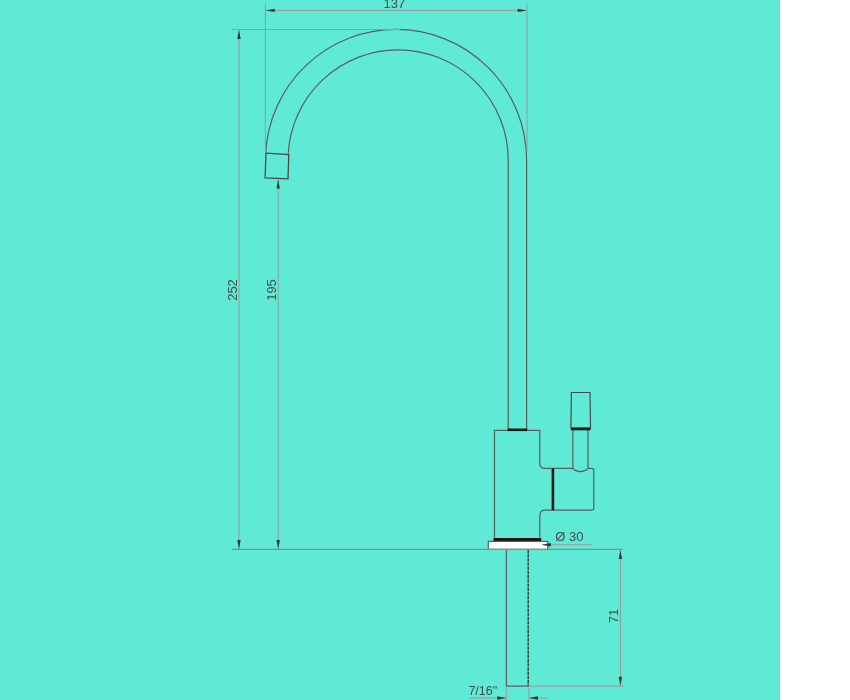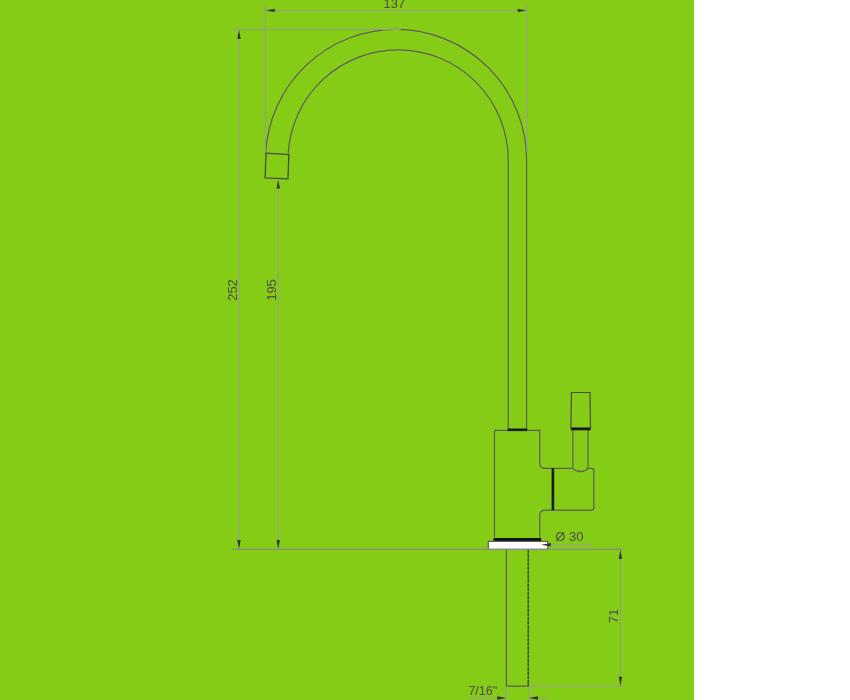--- a/index.html
+++ b/index.html
@@ -1,16 +1,16 @@
 <!DOCTYPE html>
 <html><head>
 <meta charset="utf-8">
 <style>
   html,body{margin:0;padding:0;background:#ffffff;}
-  .wrap{width:694px;height:700px;position:relative;overflow:hidden;background:#84cc16;}
+  .wrap{width:780px;height:700px;position:relative;overflow:hidden;background:#5eead4;}
   svg{display:block;filter:blur(0.5px);}
   text{font-family:"Liberation Sans", sans-serif;fill:#4a4a4a;-webkit-font-smoothing:antialiased;}
 </style>
 </head>
 <body>
 <div class="wrap">
 <svg width="850" height="700" viewBox="0 0 850 700">
   <g stroke-linecap="butt" fill="none">
 
     <path d="M265.7,152.8 A130.55,130.55 0 0 1 396.05,29.45 A130.55,130.55 0 0 1 526.6,160 L526.6,429.2" stroke="#5d5d5d" stroke-width="1.2"></path>

